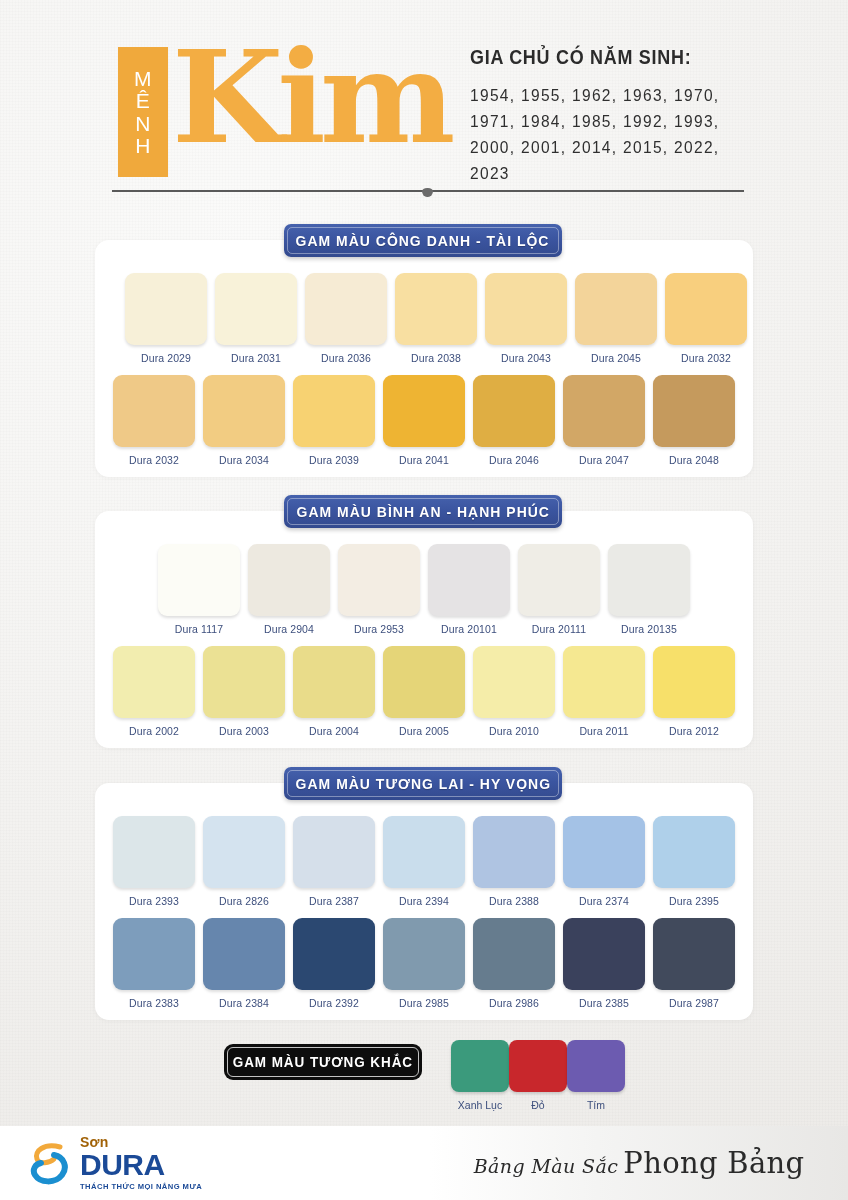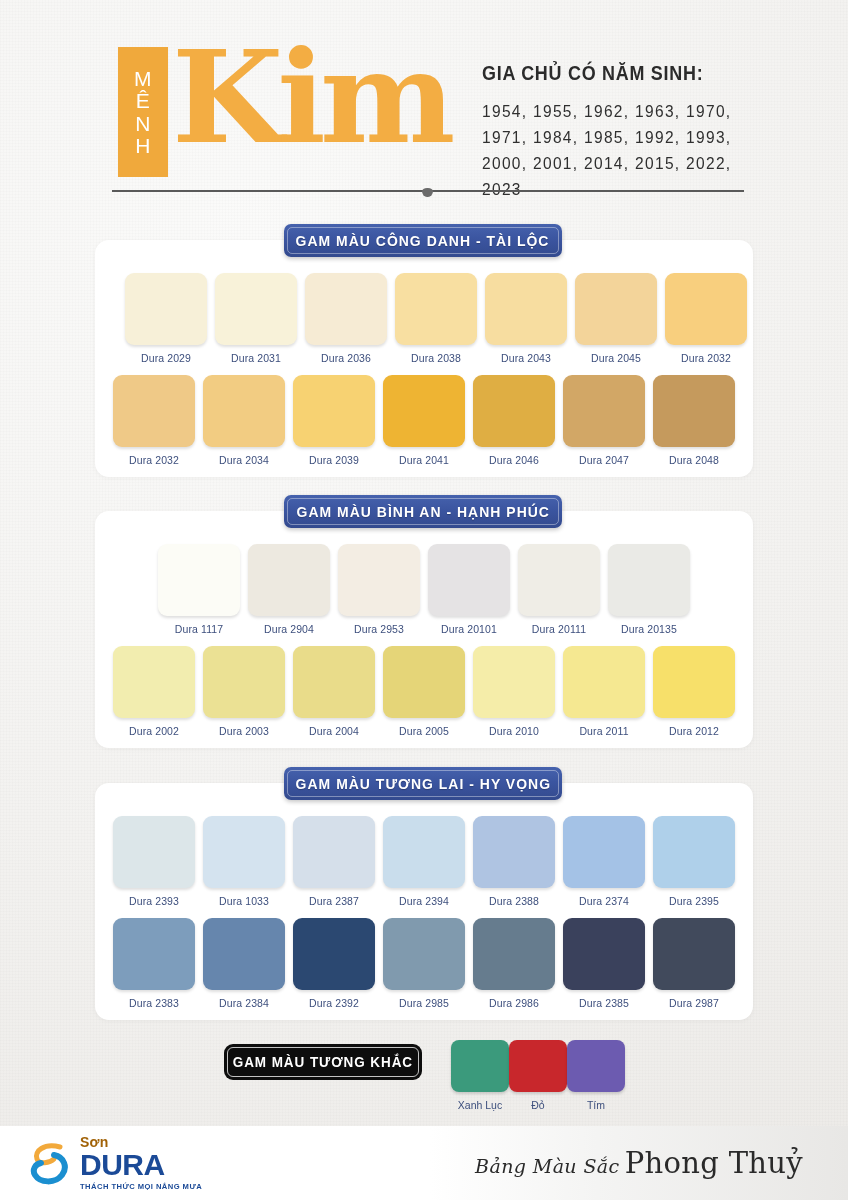--- a/index.html
+++ b/index.html
@@ -41,21 +41,21 @@
   .kim-word {
     position: absolute; left: 172px; top: 22px;
     font-family: "DejaVu Serif", serif;
     font-size: 128px;
     font-weight: 700;
     color: #f3ad43;
     letter-spacing: -6px;
     line-height: 150px;
   }
 
-  .hdr-right { position: absolute; left: 470px; top: 62px; width: 300px; margin-left: 12px; }
+  .hdr-right { position: absolute; left: 470px; top: 46px; width: 300px; }
   .hdr-title {
     font-size: 19.5px; font-weight: 700; color: #2b2b2b;
     letter-spacing: .8px; font-stretch: condensed;
     transform: scaleX(0.92); transform-origin: left center;
     margin-bottom: 13px;
   }
   .hdr-years {
     font-size: 16.5px; color: #2f2f2f; line-height: 26px;
     letter-spacing: 1.4px;
     transform: scaleX(0.94); transform-origin: left center;
@@ -326,21 +326,21 @@
   <div class="banner" id="banner3" style="left:284px; top:767px; width:278px;">
     <span>GAM MÀU TƯƠNG LAI - HY VỌNG</span>
   </div>
   <div class="swatch-row" id="s3r1" style="left:95px; top:816px;">
       <div class="swatch-cell">
         <div class="chip" style="background: rgb(220, 230, 233);"></div>
         <div class="chip-label">Dura 2393</div>
       </div>
       <div class="swatch-cell">
         <div class="chip" style="background: rgb(212, 227, 239);"></div>
-        <div class="chip-label">Dura 1033</div>
+        <div class="chip-label">Dura 2826</div>
       </div>
       <div class="swatch-cell">
         <div class="chip" style="background: rgb(213, 223, 234);"></div>
         <div class="chip-label">Dura 2387</div>
       </div>
       <div class="swatch-cell">
         <div class="chip" style="background: rgb(201, 221, 236);"></div>
         <div class="chip-label">Dura 2394</div>
       </div>
       <div class="swatch-cell">
@@ -417,18 +417,18 @@
       </div>
       <div class="logo-txt">
         <div class="logo-son">Sơn</div>
         <div class="logo-dura">DURA</div>
         <div class="logo-tag">THÁCH THỨC MỌI NẮNG MƯA</div>
       </div>
     </div>
     <div class="footer-right">
       <div class="phongthuy">
         <span class="pt-small">Bảng Màu Sắc</span>
-        <span class="pt-big">Phong Thuỷ</span>
+        <span class="pt-big">Phong Bảng</span>
       </div>
     </div>
   </div>
 
 </div>
 
 </body></html>

